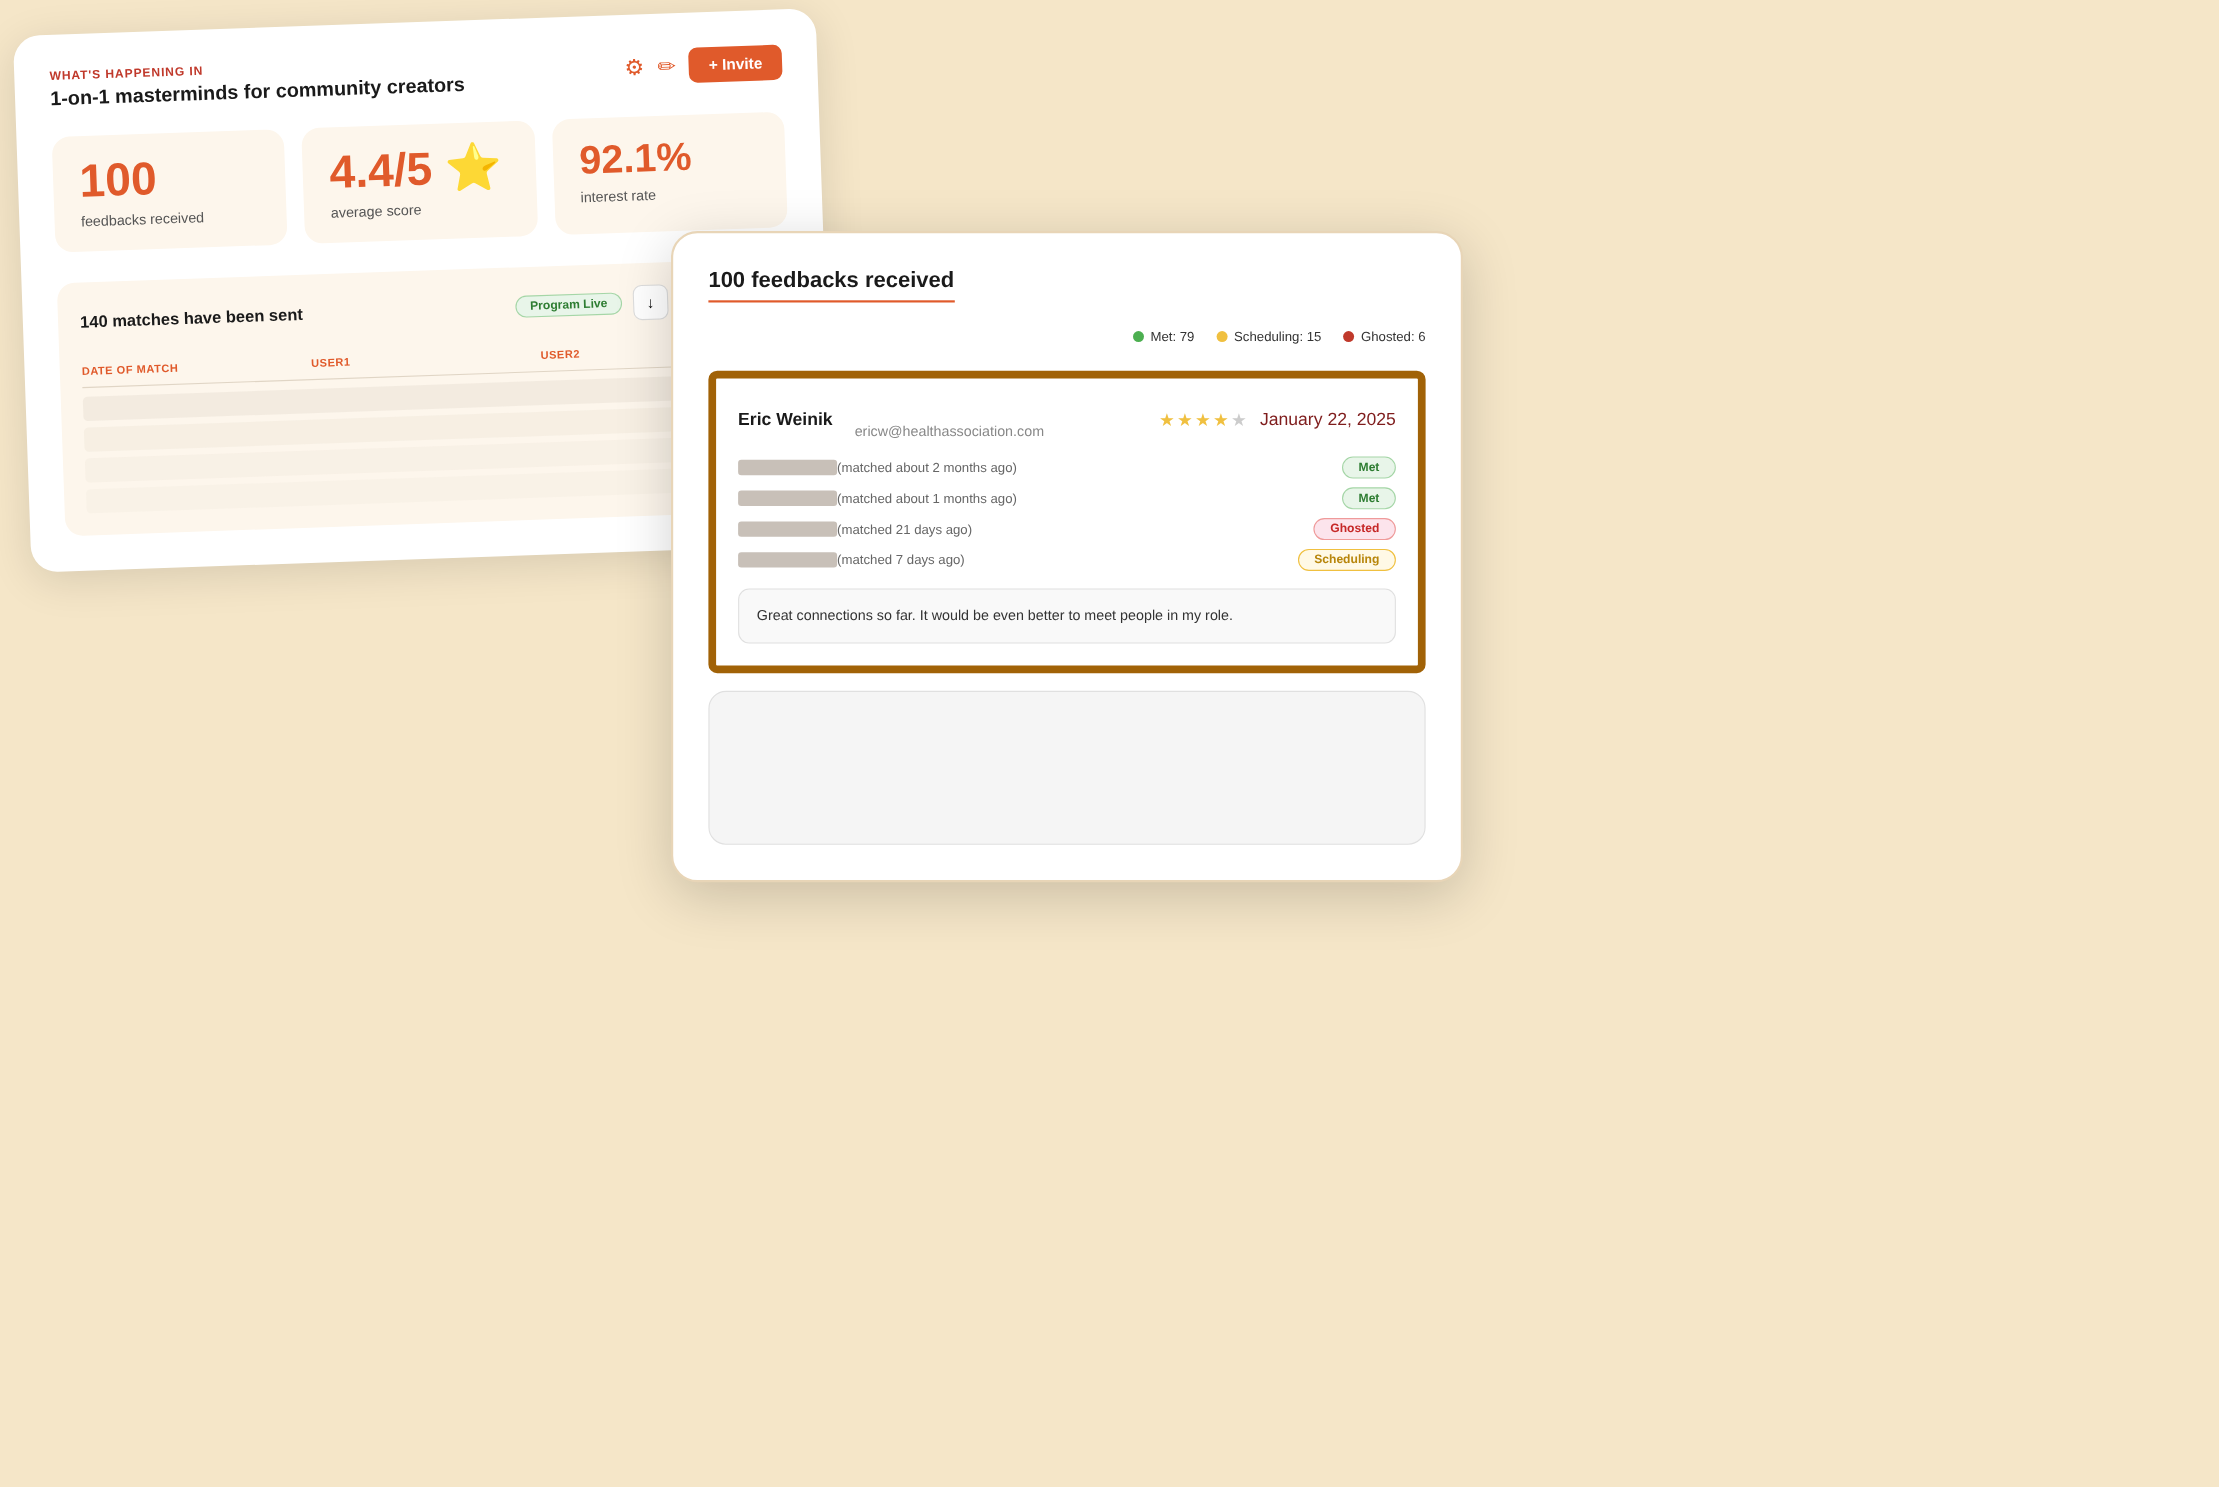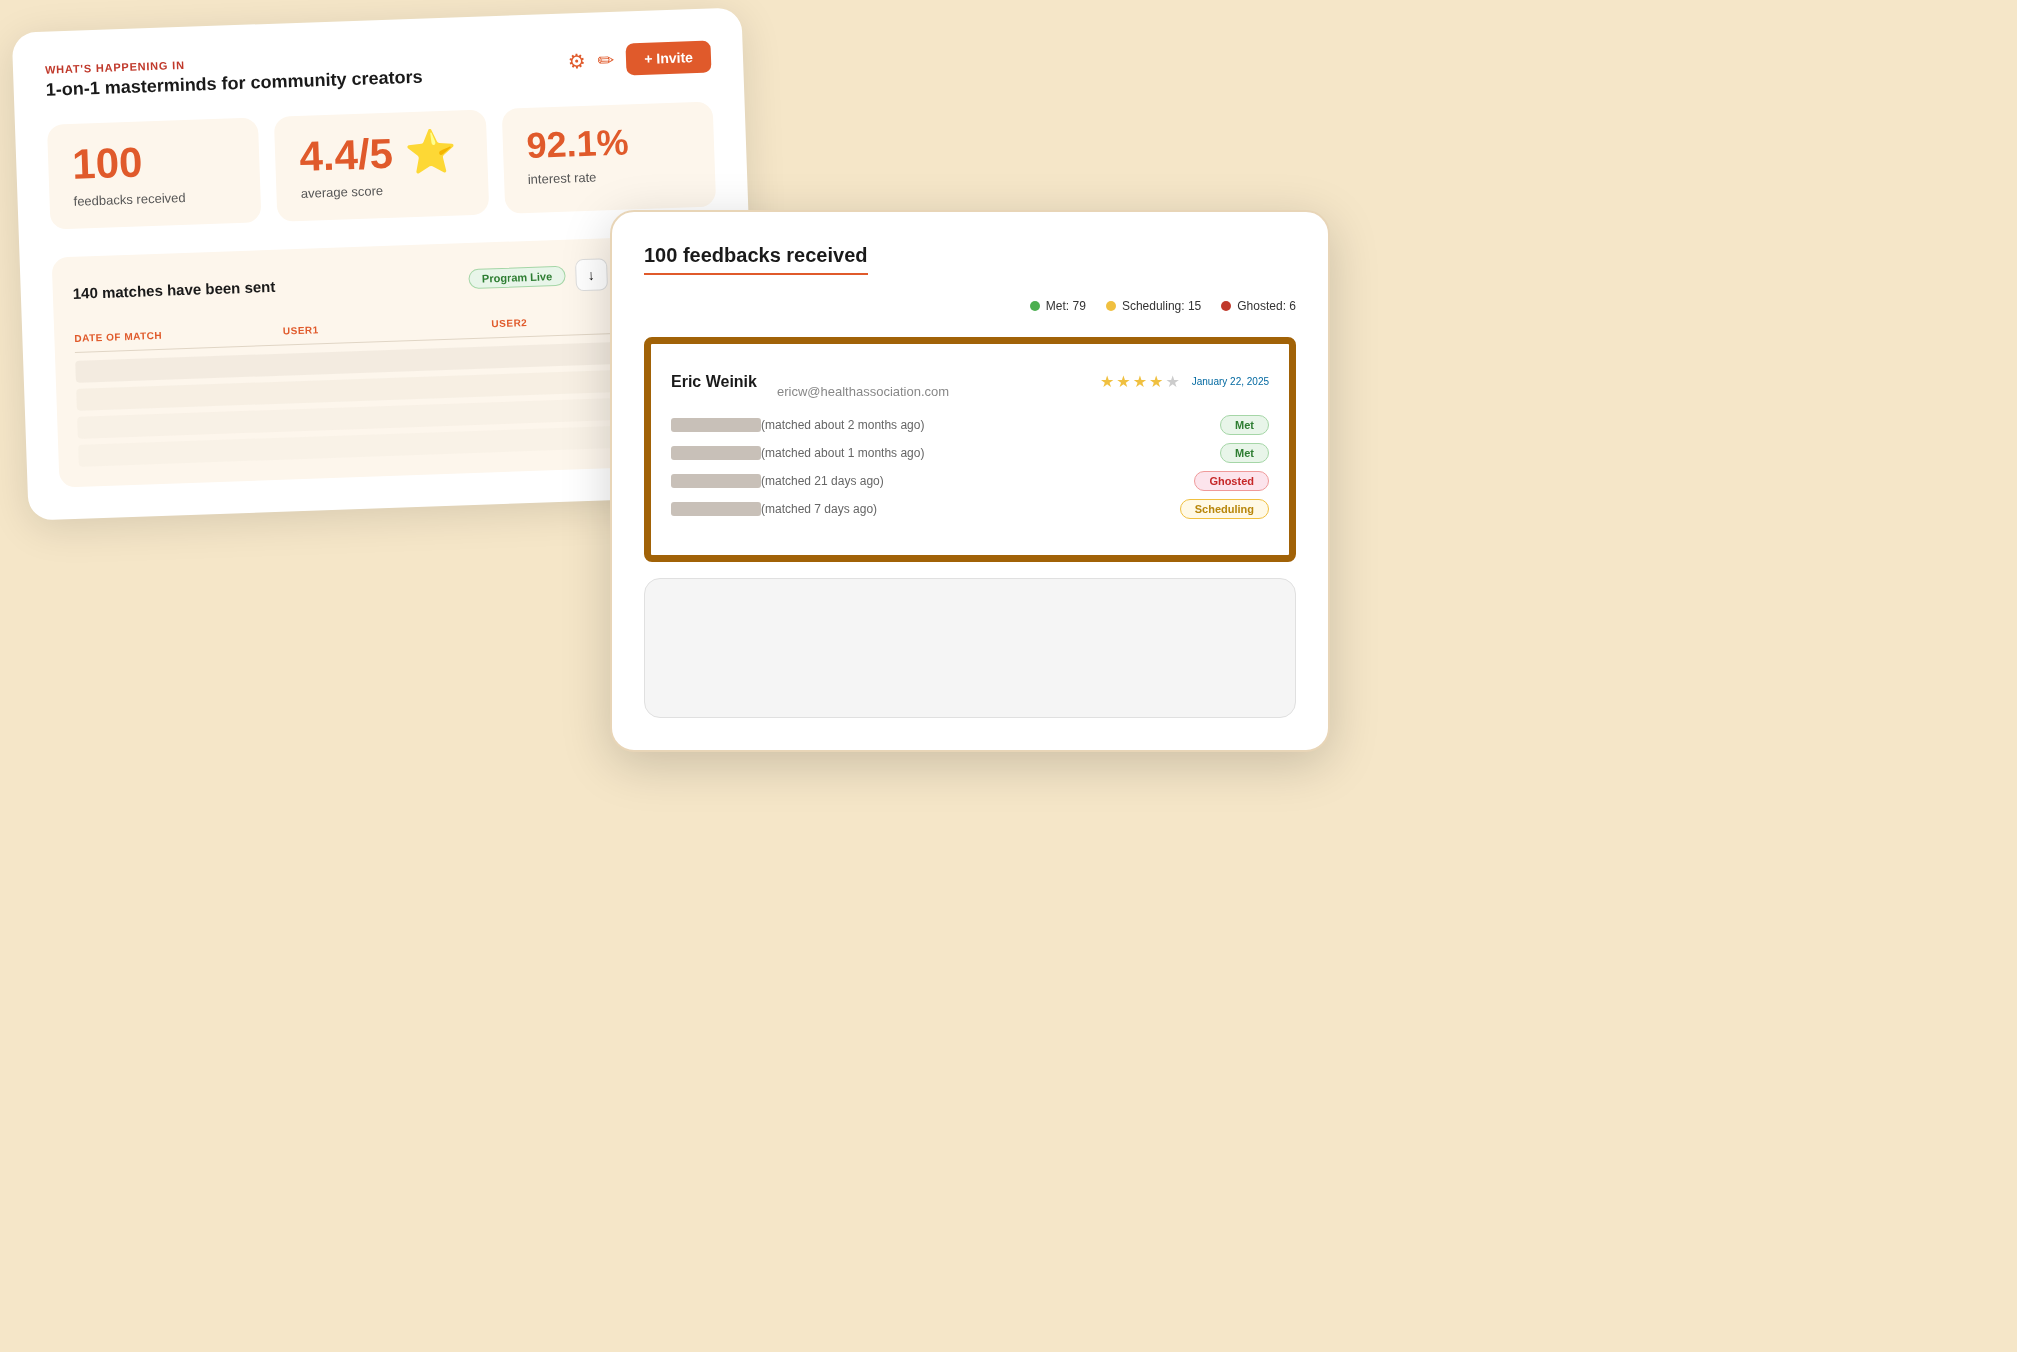--- a/index.html
+++ b/index.html
@@ -273,22 +273,22 @@
 
     .stars-display {
       display: flex;
       gap: 2px;
     }
 
     .star-filled { color: #f0c040; font-size: 16px; }
     .star-empty { color: #ccc; font-size: 16px; }
 
     .feedback-date {
-      font-size: 10px;
-      color: #0369a1;
+      font-size: 16px;
+      color: #7f1d1d;
     }
 
     .match-rows {
       display: flex;
       flex-direction: column;
       gap: 8px;
       margin-bottom: 16px;
     }
 
     .match-row {
@@ -460,16 +460,17 @@
         <span class="match-label">(matched 21 days ago)</span>
         <span class="status-badge badge-ghosted">Ghosted</span>
       </div>
       <div class="match-row">
         <div class="match-bar"></div>
         <span class="match-label">(matched 7 days ago)</span>
         <span class="status-badge badge-scheduling">Scheduling</span>
       </div>
     </div>
 
+    <div class="feedback-comment">Great connections so far. It would be even better to meet people in my role.</div>
   </div>
 
   <div style="height:140px; background:#f5f5f5; border-radius:16px; border:1px solid #e0e0e0;"></div>
 </div>
 
 </body></html>

